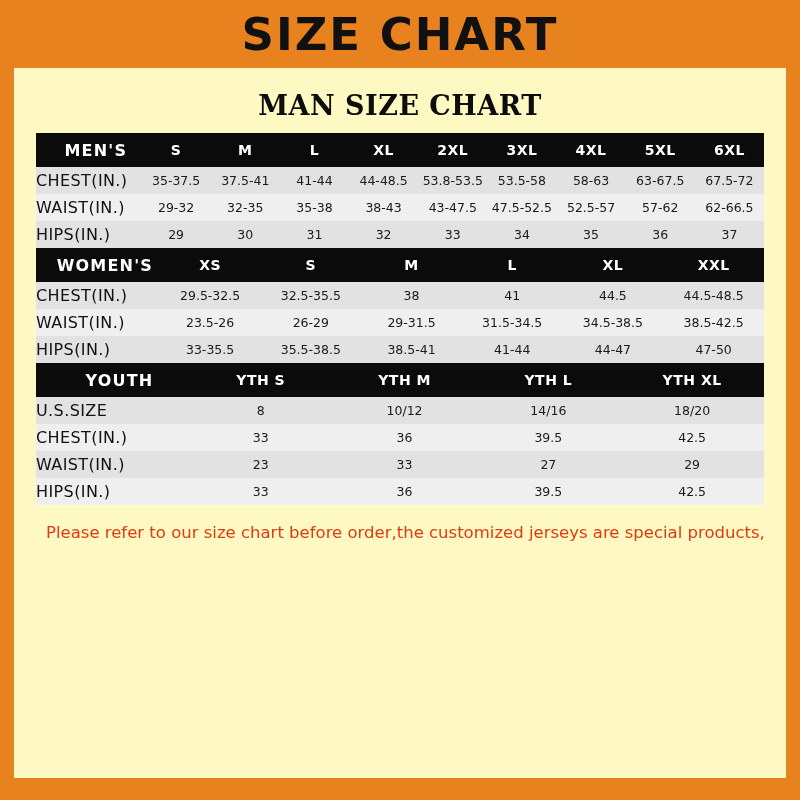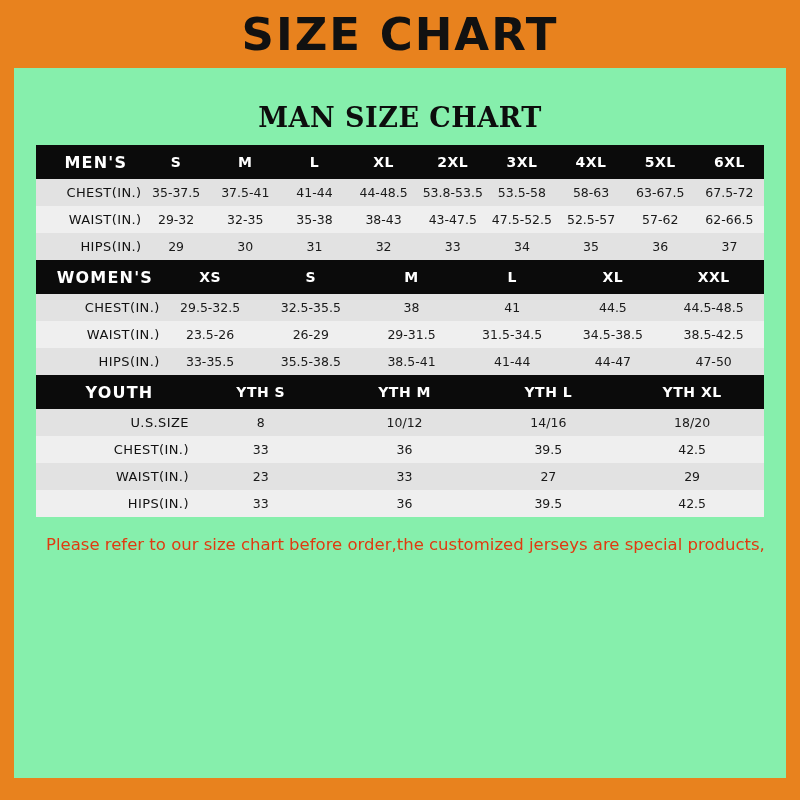--- a/index.html
+++ b/index.html
@@ -13,21 +13,21 @@
     font-family: "DejaVu Sans", sans-serif;
     overflow: hidden;
   }
   .page {
     position: relative;
     width: 800px;
     height: 800px;
     box-sizing: border-box;
     border-left: 14px solid #E8821E;
     border-right: 14px solid #E8821E;
-    background: #86efac;
+    background: #fef9c3;
     display: flex;
     flex-direction: column;
   }
   .header-band {
     background: #E8821E;
     height: 68px;
     display: flex;
     align-items: center;
     justify-content: center;
     flex: 0 0 auto;
@@ -35,21 +35,21 @@
   .header-title {
     font-family: "DejaVu Sans", sans-serif;
     font-weight: bold;
     font-size: 45px;
     letter-spacing: 2px;
     color: #111111;
     line-height: 1;
   }
   .content {
     flex: 1 1 auto;
-    padding: 16px 22px;
+    padding: 4px 22px;
     box-sizing: border-box;
     border-radius: 29px;
   }
   .section-title {
     text-align: center;
     font-family: "DejaVu Serif", serif;
     font-weight: bold;
     font-size: 27px;
     color: #0d0d0d;
     letter-spacing: 0.5px;
@@ -84,22 +84,22 @@
   }
   table.size-table thead th.rowhead {
     text-align: center;
     padding-left: 14px;
     font-size: 16px;
     letter-spacing: 1.2px;
   }
   table.size-table tbody tr.odd td { background: #e2e2e2; }
   table.size-table tbody tr.even td { background: #efefef; }
   table.size-table tbody td.rowhead {
-    text-align: right;
-    font-size: 13px;
+    text-align: left;
+    font-size: 16px;
     letter-spacing: 0.4px;
     color: #111;
   }
 
   
   .men col.c0 { width: 14.5%; }
   .women col.c0 { width: 17%; }
   .youth col.c0 { width: 21%; }
 
   .footer-note {

